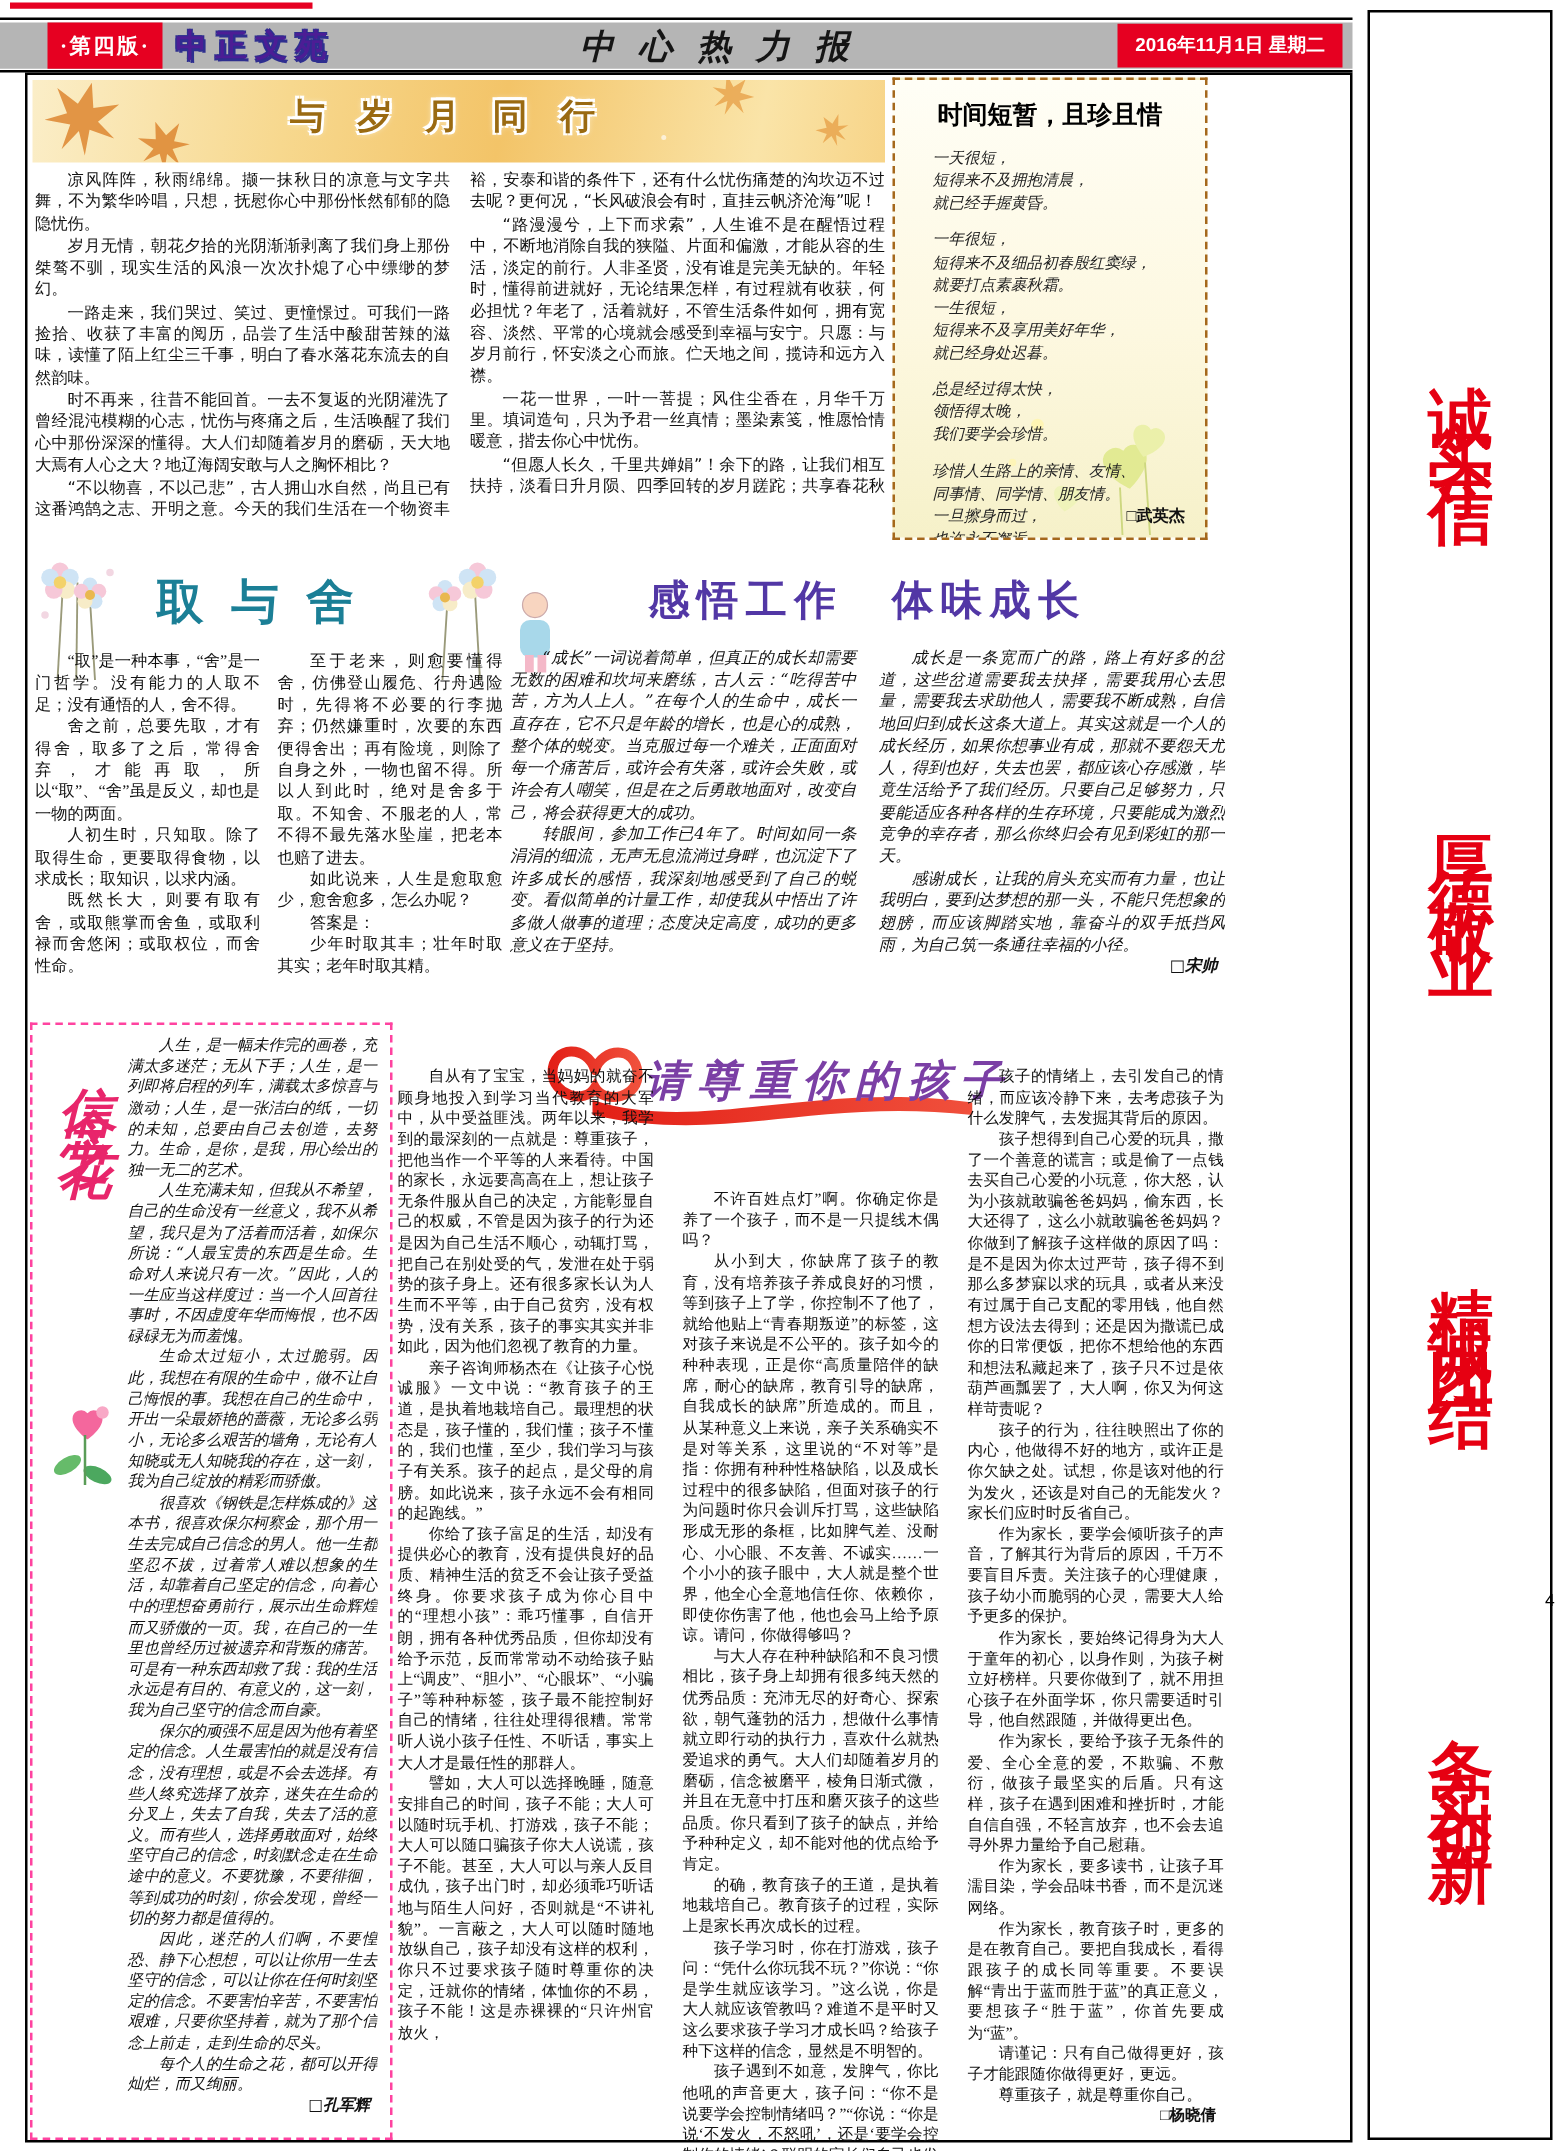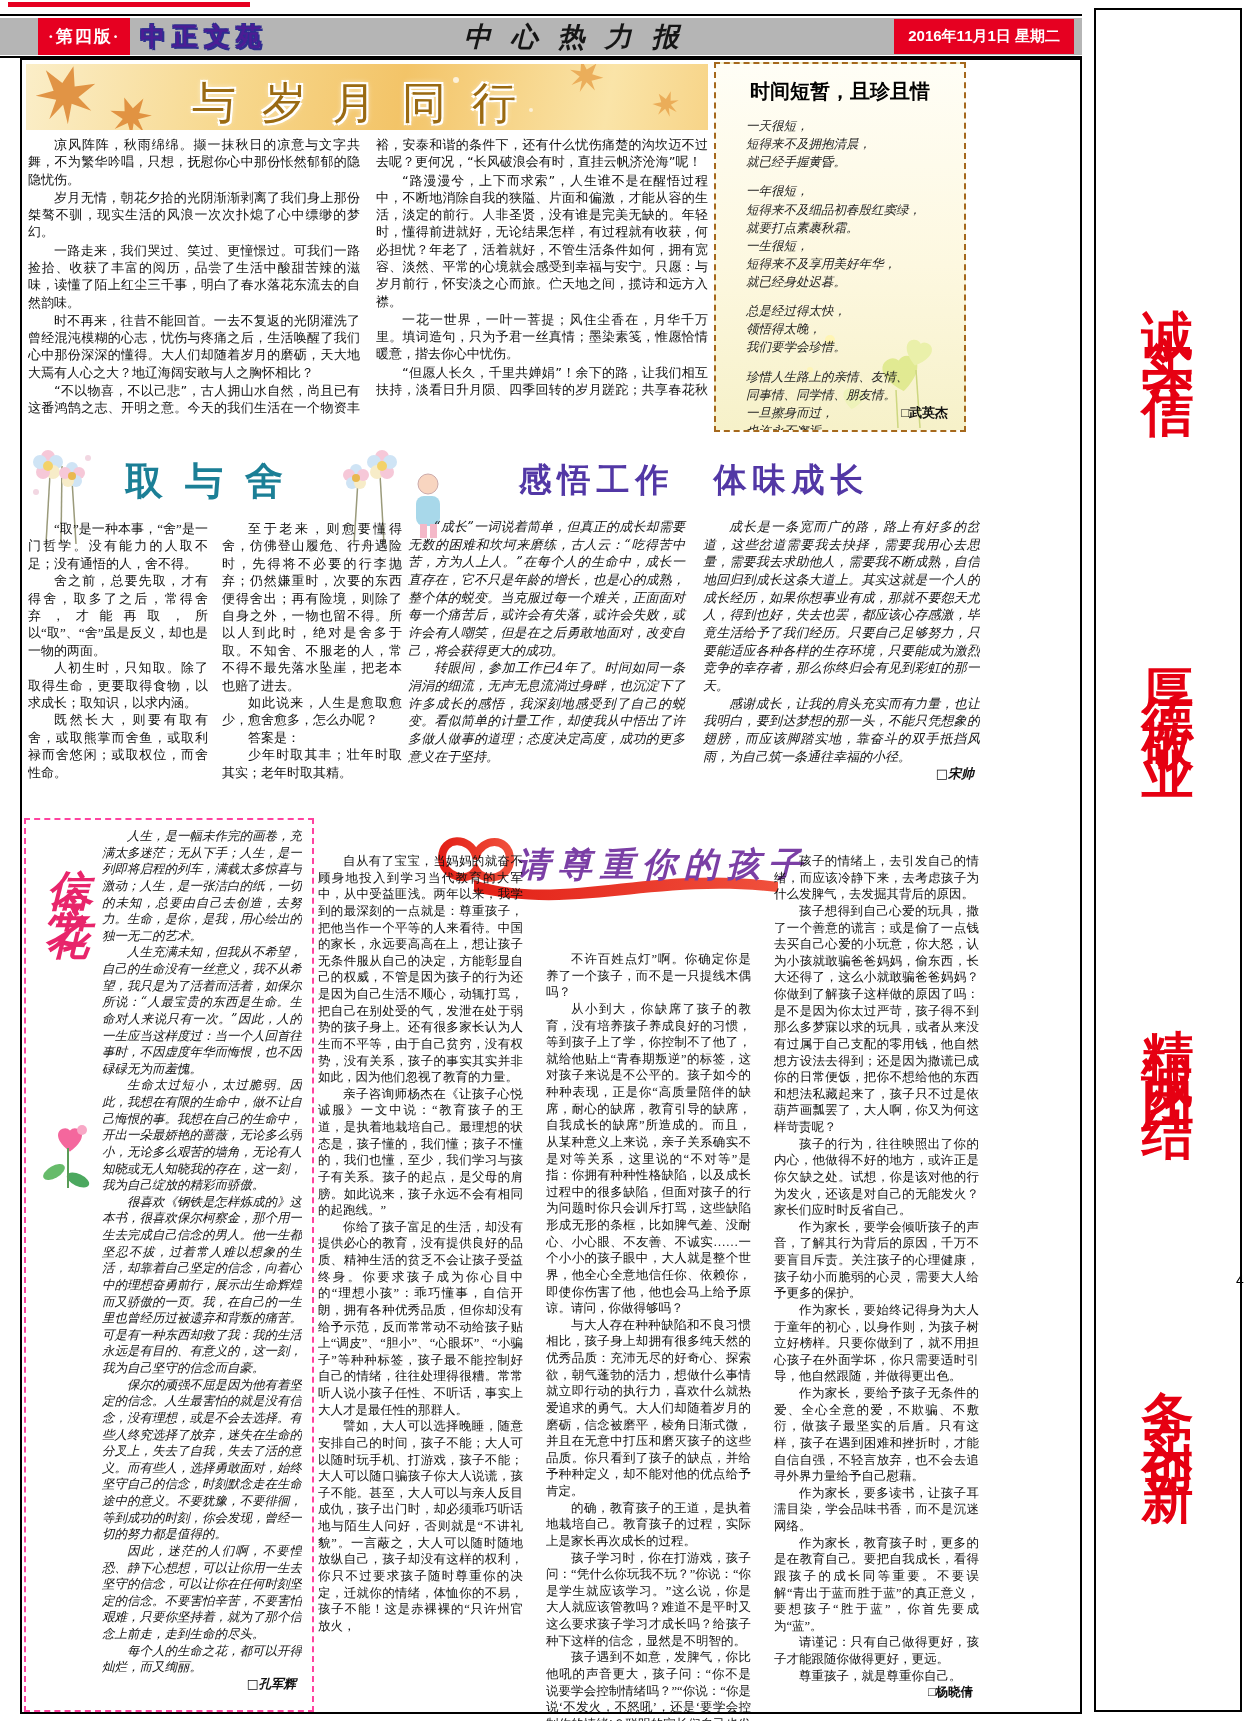--- a/index.html
+++ b/index.html
@@ -21,21 +21,21 @@
             letter-spacing:20px;color:#151515;}
   .date-badge{background:#e60021;color:#fff;font-size:15px;font-weight:bold;
               padding:8px 14px;margin-right:8px;white-space:nowrap;font-family:"Liberation Sans",sans-serif;}
   .header-rule2{left:0;top:56px;width:1082px;height:2px;background:#000;}
   .page-frame{left:20px;top:58px;width:1058px;height:1652px;border:2px solid #000;}
 
   
   .banner{left:26px;top:64px;width:682px;height:66px;overflow:hidden;
           background:linear-gradient(100deg,#fbeec8 0%,#f7d88e 30%,#f3c468 55%,#fae4a8 85%,#f7d488 100%);}
   .banner-title{position:absolute;left:0;right:0;top:10px;text-align:center;
-                font-family:"DejaVu Sans",sans-serif;font-weight:400;font-size:44px;
+                font-family:"DejaVu Sans",sans-serif;font-weight:700;font-size:28px;
                 letter-spacing:26px;color:#9a6a12;
                 text-shadow:-2px -2px 0 #fff,2px -2px 0 #fff,-2px 2px 0 #fff,2px 2px 0 #fff,0 0 6px #fff;}
   .art1-text{left:28px;top:136px;width:680px;height:296px;column-count:2;column-gap:16px;
              font-family:"DejaVu Sans",sans-serif;font-size:13px;line-height:1.33;
              text-align:justify;overflow:hidden;}
   .art1-text p{text-indent:2em;margin-bottom:1px;}
   .author{text-align:right;text-indent:0 !important;padding-right:6px;font-weight:bold;}
 
   
   .poem-box{left:714px;top:62px;width:248px;height:366px;border:2px dashed #a5681c;

